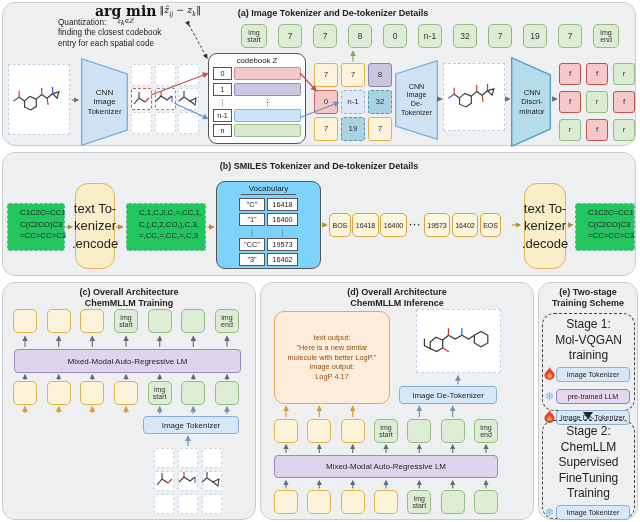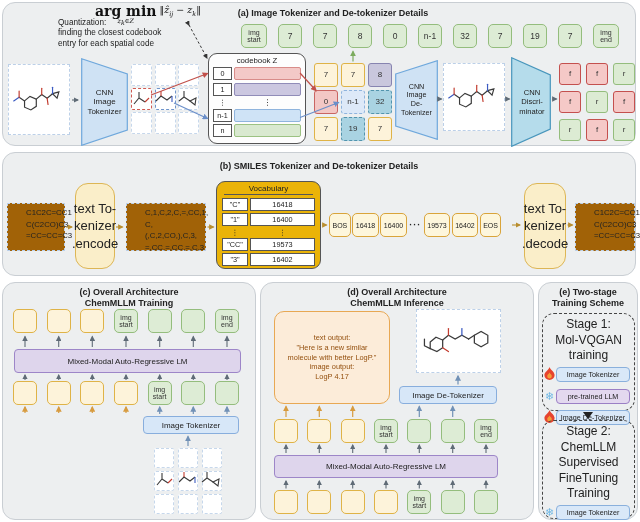--- a/index.html
+++ b/index.html
@@ -47,23 +47,23 @@
   .cb-row.cdots{height:9px;margin-bottom:1.5px}
   .cb-idx{width:19px;background:#fff;border:1px solid #555;font-size:7.2px;display:flex;align-items:center;justify-content:center;box-sizing:border-box}
   .cdots .cb-idx{border:none;background:transparent}
   .cb-bar{flex:1;border-radius:2px;font-size:8px;display:flex;align-items:center;justify-content:center;box-sizing:border-box}
   .bar-pink{background:#f3c9c7;border:1px solid #d88c89}
   .bar-purple{background:#cbc7e0;border:1px solid #908cb8}
   .bar-blue{background:#cfe3f6;border:1px solid #8fb4dd}
   .bar-green{background:#d9e9d0;border:1px solid #9cc283}
   .bar-dots{background:transparent;border:none}
   
-  .dashbox{position:absolute;background:#a16207;border:1.2px dashed #bcd0e8;font-size:7.8px;line-height:1.5;padding:3px 2px 0 18px;box-sizing:border-box;white-space:pre-line;color:#222}
+  .dashbox{position:absolute;background:#22c55e;border:1.2px dashed #bcd0e8;font-size:7.8px;line-height:1.5;padding:3px 2px 0 12px;box-sizing:border-box;white-space:pre-line;color:#222}
   .ybox{position:absolute;background:#faeec9;border:1.2px solid #ddb655;border-radius:13px;font-size:13px;line-height:1.35;display:flex;align-items:center;justify-content:center;text-align:center;white-space:pre-line;box-sizing:border-box}
-  .vocab{position:absolute;left:213px;top:28px;width:105px;height:88px;background:#eab308;border:1.3px solid #555;border-radius:9px;padding:2px 5px;box-sizing:border-box}
+  .vocab{position:absolute;left:213px;top:28px;width:105px;height:88px;background:#7dd3fc;border:1.3px solid #555;border-radius:9px;padding:2px 22px;box-sizing:border-box}
   .v-title{font-size:8px;text-align:center;border-bottom:1px solid #555;padding-bottom:1px;margin:0 2px 3px}
   .vrow{display:flex;gap:2px;margin-bottom:2px;height:13px}
   .vrow.vdots{height:9px;margin-bottom:1px}
   .vcell{background:#fff;border:1px solid #555;font-size:7.3px;display:flex;align-items:center;justify-content:center;box-sizing:border-box}
   .vdots .vcell{border:none;background:transparent}
   .vk{width:26px}
   .vv{flex:1}
   .idrow{position:absolute;left:326px;top:60px;height:24px;display:flex;gap:1.5px;align-items:center}
   .idtok{height:24px;padding:0 2.5px;font-size:7px;border:1.2px solid #d9a43b;background:#fdf6dc;border-radius:5px;display:flex;align-items:center;box-sizing:border-box;flex:none}
   .idplain{font-weight:bold;font-size:9px;letter-spacing:1px;display:flex;align-items:center;padding:0 1px;flex:none}

